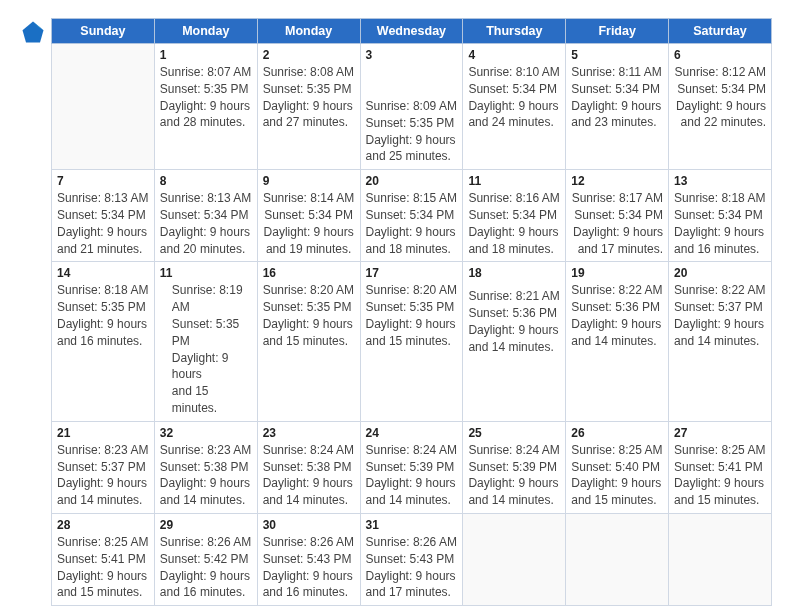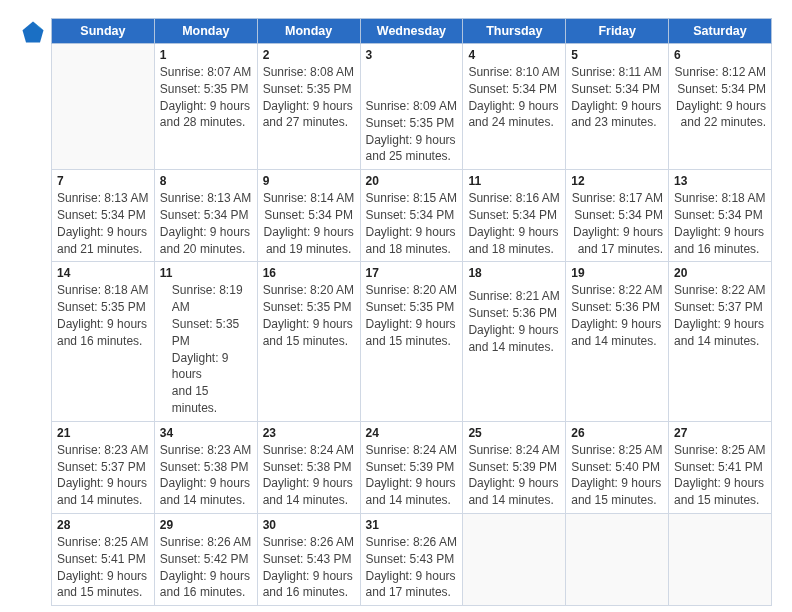--- a/index.html
+++ b/index.html
@@ -288,21 +288,21 @@
           </tr>
           <tr>
             <td>
               <span class="day-number">21</span>
               <div class="day-info" style="white-space: pre-line;">Sunrise: 8:23 AM
 Sunset: 5:37 PM
 Daylight: 9 hours
 and 14 minutes.</div>
             </td>
             <td>
-              <span class="day-number">34</span>
+              <span class="day-number">32</span>
               <div class="day-info" style="white-space: pre-line;">Sunrise: 8:23 AM
 Sunset: 5:38 PM
 Daylight: 9 hours
 and 14 minutes.</div>
             </td>
             <td>
               <span class="day-number">23</span>
               <div class="day-info" style="white-space: pre-line;">Sunrise: 8:24 AM
 Sunset: 5:38 PM
 Daylight: 9 hours

